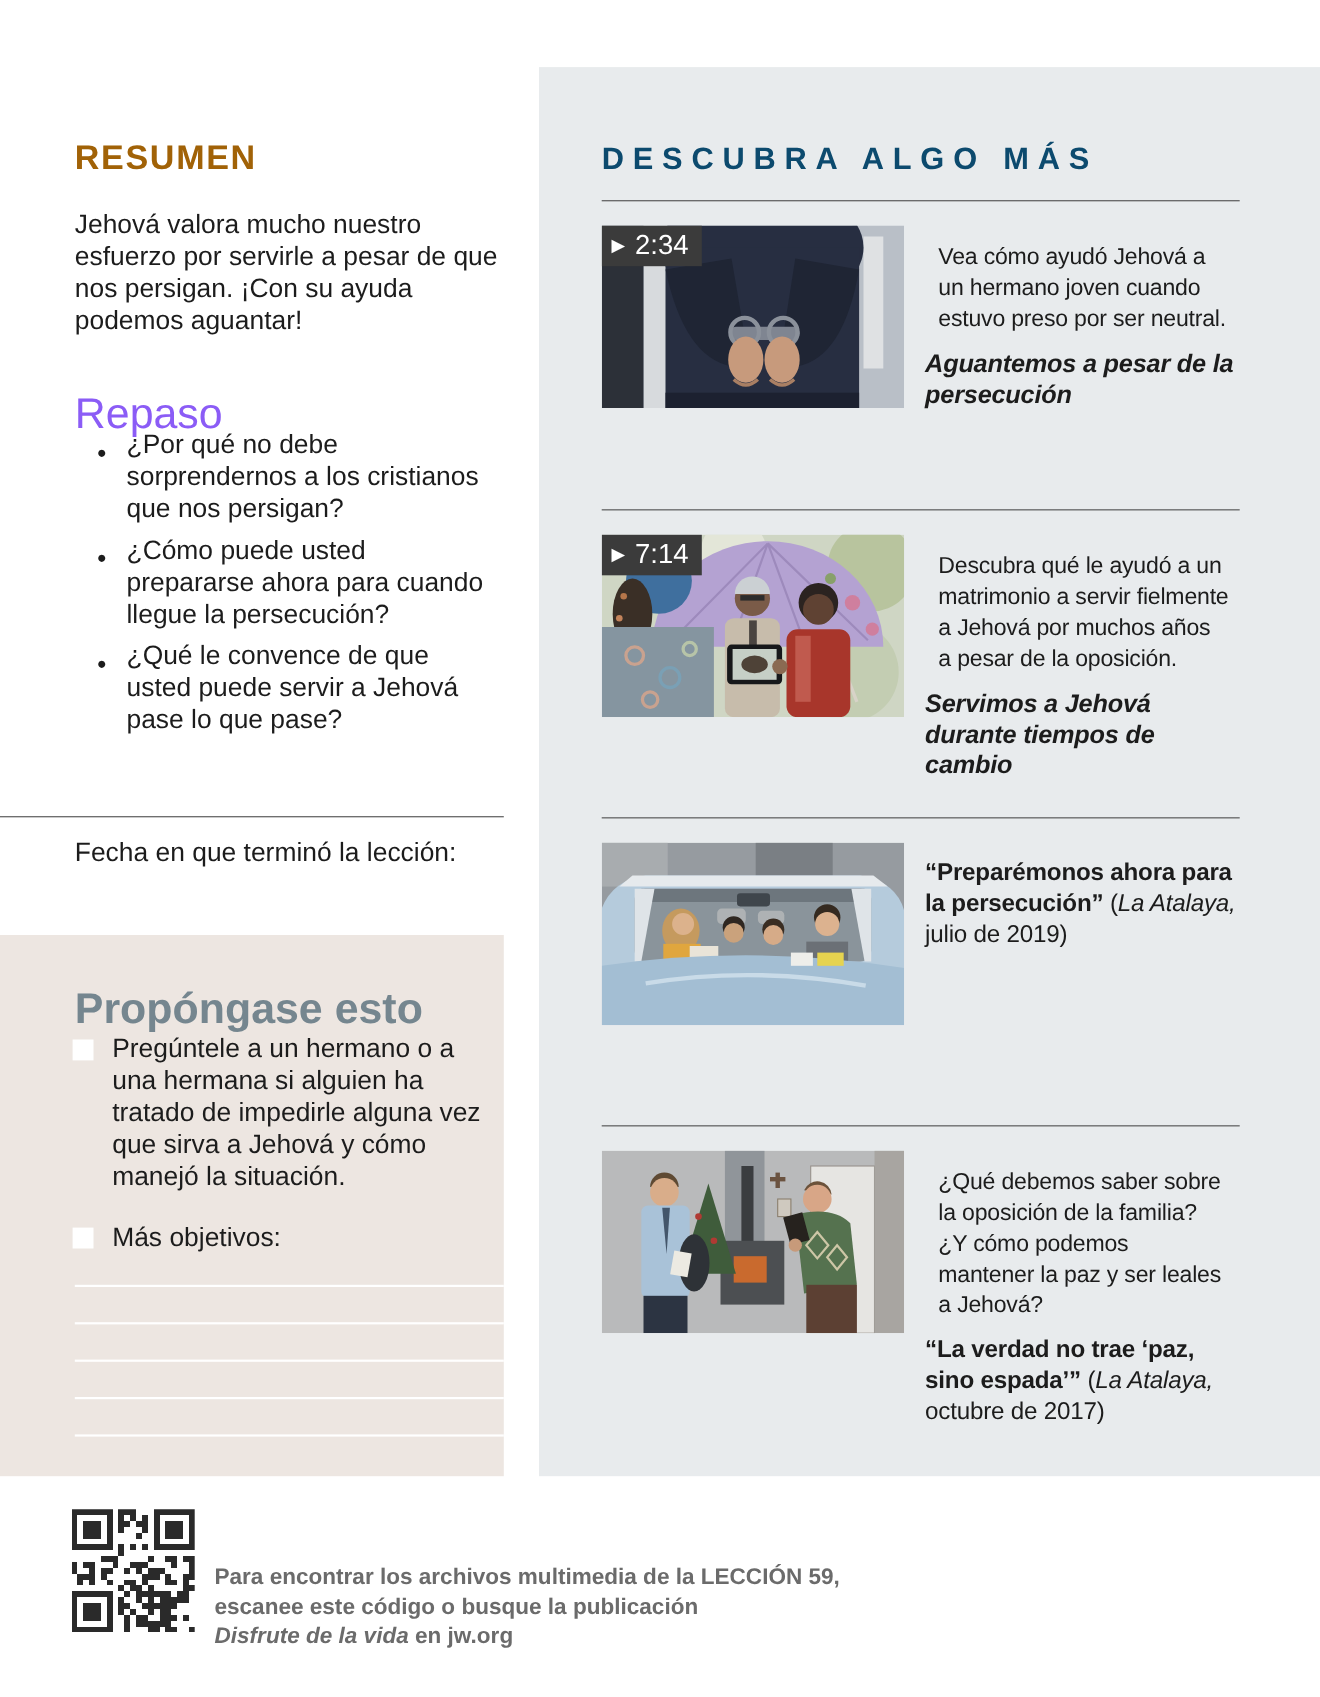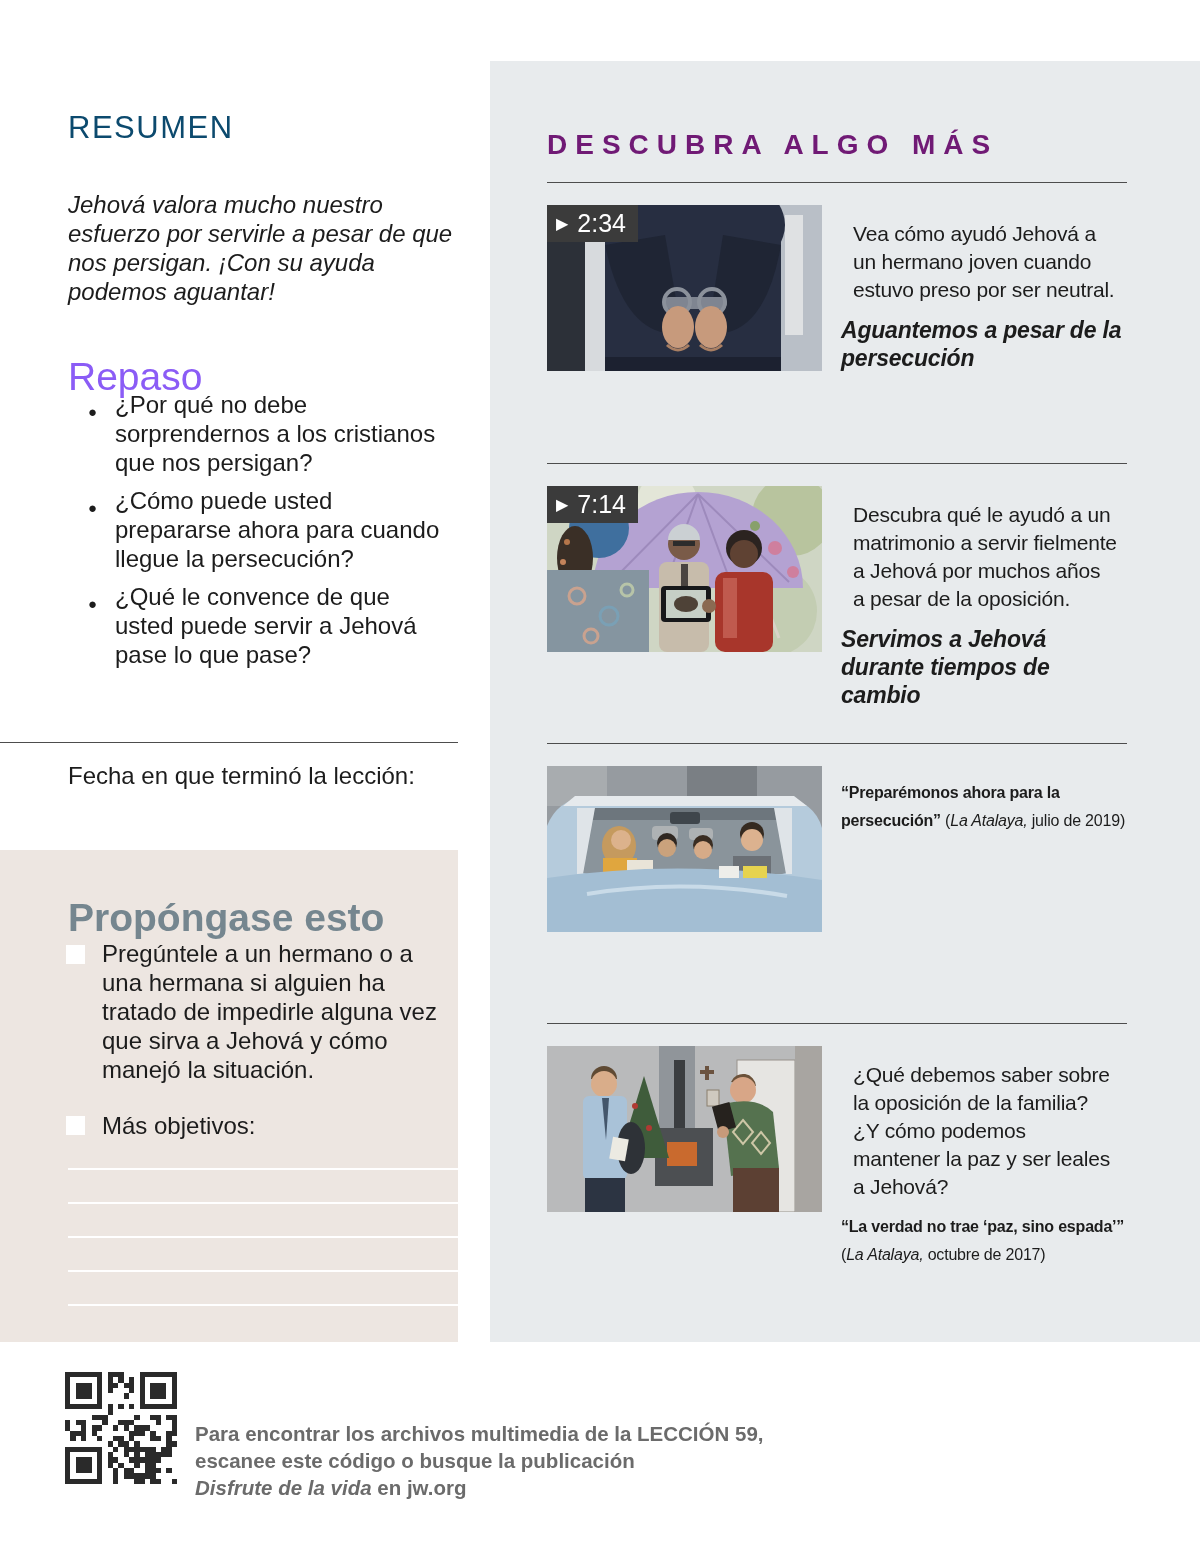--- a/index.html
+++ b/index.html
@@ -3,49 +3,49 @@
 <meta charset="utf-8">
 <style>
   html,body{margin:0;padding:0;background:#ffffff;}
   .page{
     position:relative;width:1200px;height:1543px;background:#ffffff;
     font-family:"Liberation Sans", sans-serif;color:#1c1c1c;overflow:hidden;
   }
   .abs{position:absolute;}
 
   
-  .resumen-title{left:68px;top:89px;font-size:31px;font-weight:400;letter-spacing:1.5px;color:#0c4a6e;}
-  .resumen-body{left:68px;top:166px;width:390px;font-size:24px;line-height:29px;color:#1c1c1c;font-style:italic;}
+  .resumen-title{left:68px;top:105px;font-size:31px;font-weight:700;letter-spacing:1.5px;color:#a16207;}
+  .resumen-body{left:68px;top:166px;width:390px;font-size:24px;line-height:29px;color:#1c1c1c;}
   .repaso-title{left:68px;top:323px;font-size:39px;font-weight:400;color:#8b5cf6;}
   .bullet-list{left:88px;top:390px;width:362px;margin:0;padding:0;list-style:none;}
   .bullet-list li{position:relative;padding-left:27px;margin-bottom:9px;font-size:24px;line-height:29px;}
   .bullet-list li .dot{position:absolute;left:0;top:7px;font-size:15px;color:#1c1c1c;}
   .left-divider{left:0;top:742px;width:458px;height:1px;background:#4d4d4d;}
   .fecha-label{left:68px;top:762px;font-size:24px;}
 
   .goal-box{left:0;top:850px;width:458px;height:492px;background:#EDE6E1;}
   .goal-title{left:68px;top:14px;font-size:39px;font-weight:700;color:#75868F;}
   .goal-check{width:19px;height:19px;background:#ffffff;}
   .goal-text{font-size:24px;line-height:29px;color:#1c1c1c;}
   .writing-line{left:68px;width:390px;height:2px;background:#ffffff;}
 
   
   .panel{left:490px;top:61px;width:710px;height:1281px;background:#E8EBED;}
-  .panel-title{left:547px;top:106px;font-size:28px;font-weight:700;letter-spacing:8px;color:#701a75;}
+  .panel-title{left:547px;top:106px;font-size:28px;font-weight:700;letter-spacing:8px;color:#0c4a6e;}
   .media-item{position:absolute;left:547px;width:580px;}
   .rule{position:absolute;left:0;top:0;width:580px;height:1px;background:#4d4d4d;}
   .thumb{position:absolute;left:0;top:23px;width:275px;height:166px;margin:0;overflow:hidden;}
   .thumb svg{display:block;width:275px;height:166px;}
   .badge{position:absolute;left:0;top:0;background:#3B3B3B;color:#ffffff;display:flex;align-items:center;
          gap:9px;padding:4px 12px 5px 9px;font-size:25px;line-height:28px;}
   .badge .play{font-size:16px;position:relative;top:1px;}
   .itext{position:absolute;left:294px;top:26px;width:288px;}
   .desc{margin:12px;font-size:21px;line-height:28px;letter-spacing:-0.2px;}
   .media-title{margin:10px 0 0 0;font-size:23px;line-height:28px;font-weight:700;font-style:italic;letter-spacing:-0.2px;}
-  .media-ref{margin:10px 0 0 0;font-size:16px;line-height:28px;letter-spacing:-0.2px;}
+  .media-ref{margin:10px 0 0 0;font-size:22px;line-height:28px;letter-spacing:-0.2px;}
   .media-ref b{font-weight:700;}
   .media-ref i{font-style:italic;}
 
   
   .qr{left:65px;top:1372px;width:112px;height:112px;}
   .qr svg{display:block;width:112px;height:112px;}
   .caption{left:195px;top:1420px;width:600px;font-size:20.5px;line-height:27px;font-weight:700;color:#6b6b6b;}
   .caption i{font-style:italic;margin-top:44px;}
 </style>
 </head>

